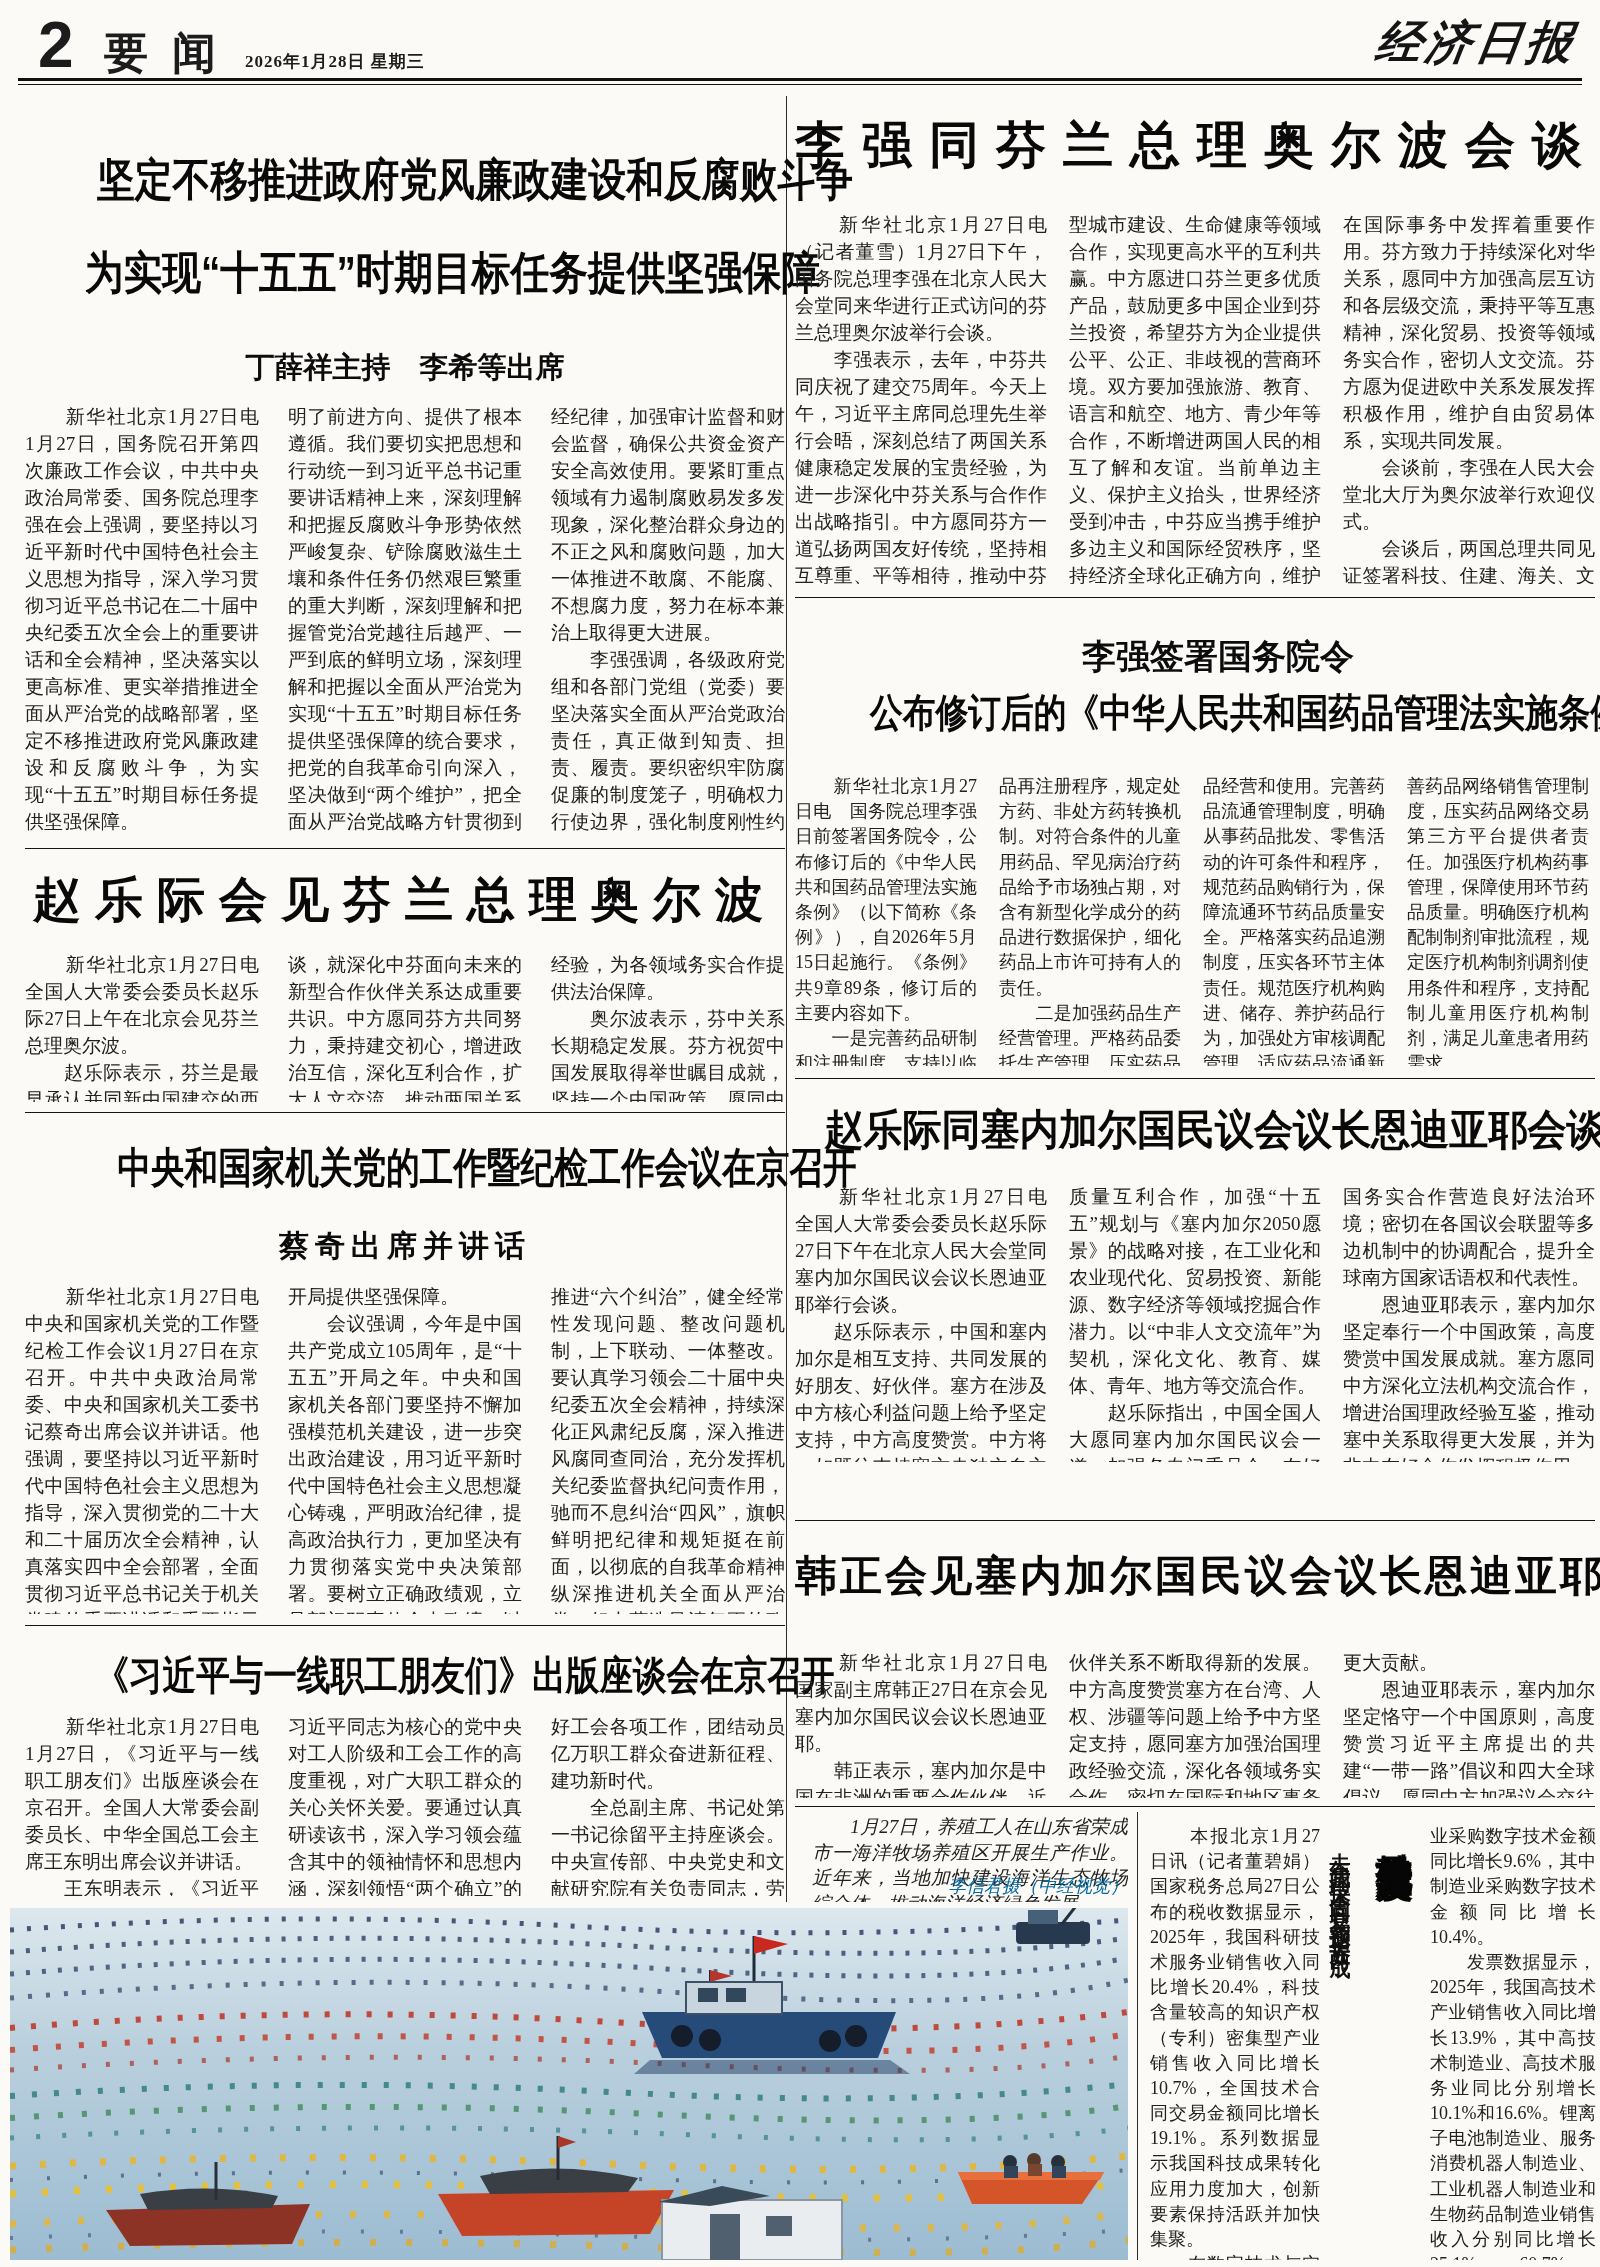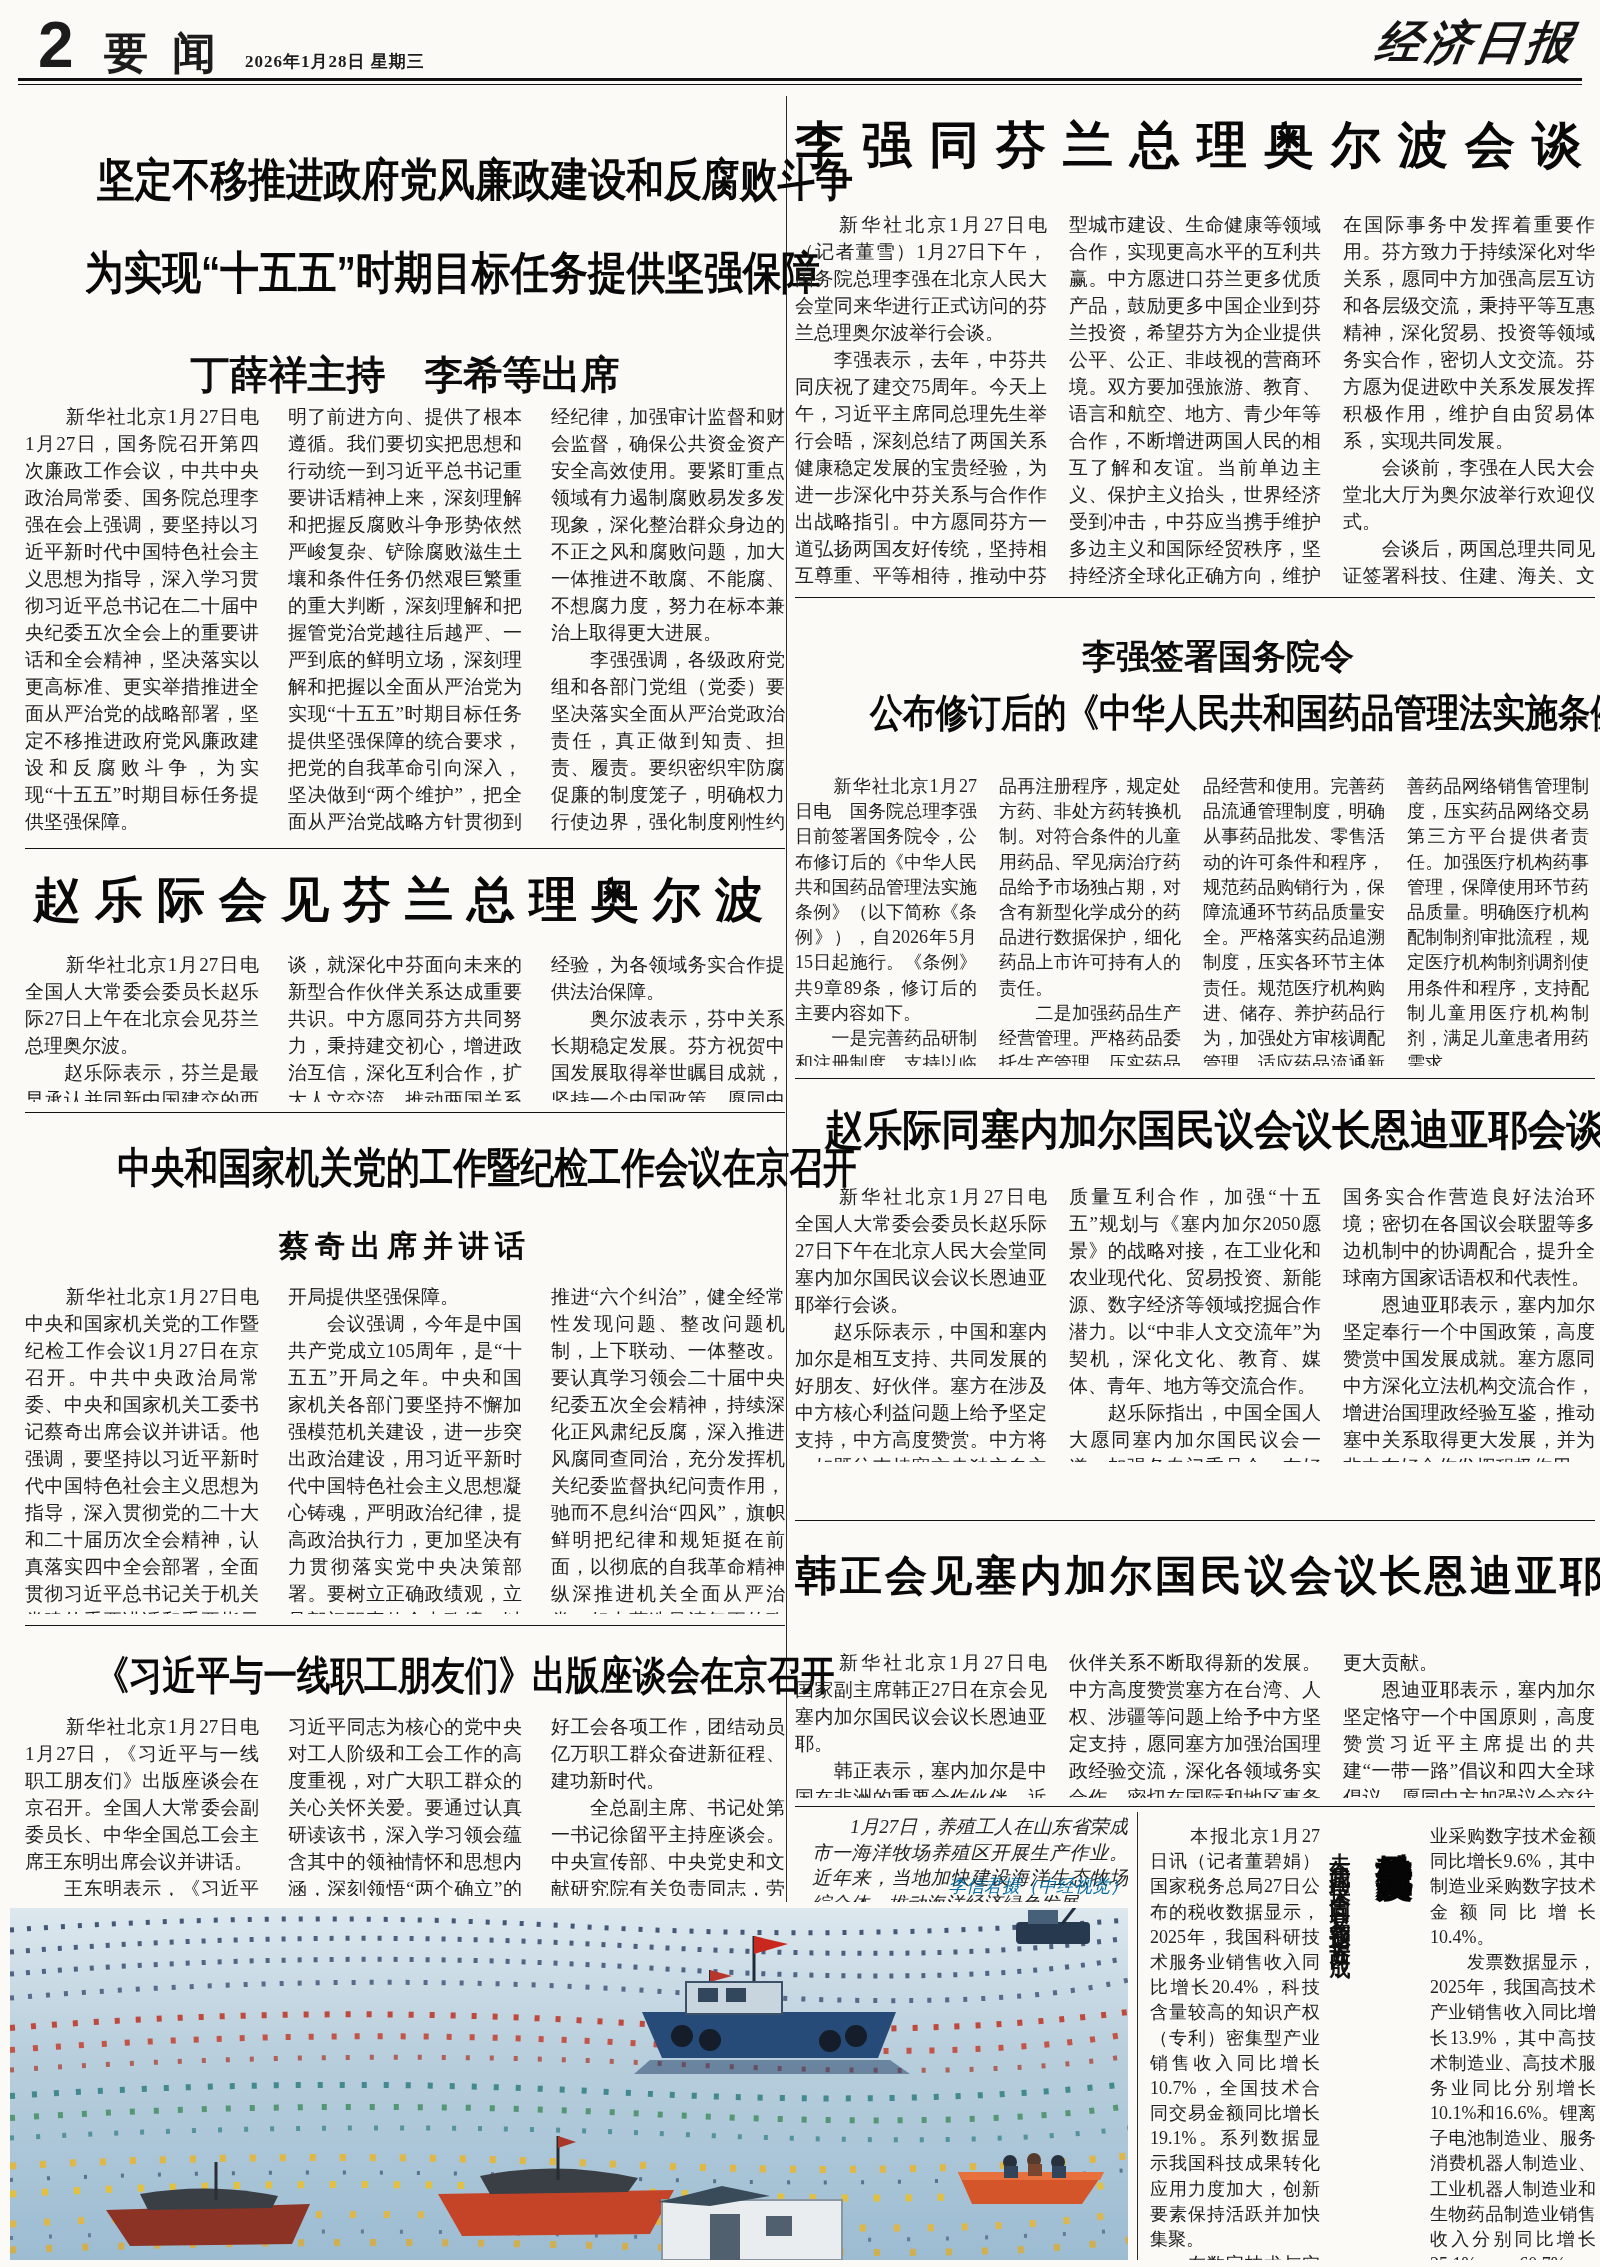--- a/index.html
+++ b/index.html
@@ -53,21 +53,21 @@
   <div class="header-rule" style="left:18px;top:78px;width:1564px;"></div>
 
   <div class="vr" style="left:786px;top:96px;height:1806px;"></div>
 
   <div class="hl" style="left:25px;top:150px;width:760px;font-size:45px;">
     <span class="sq" style="--sx:0.84;">坚定不移推进政府党风廉政建设和反腐败斗争</span>
   </div>
   <div class="hl" style="left:25px;top:243px;width:760px;font-size:45px;">
     <span class="sq" style="--sx:0.86;">为实现“十五五”时期目标任务提供坚强保障</span>
   </div>
-  <div class="byline" style="left:25px;top:348px;width:760px;font-size:39px;">丁薛祥主持　李希等出席</div>
+  <div class="byline" style="left:25px;top:348px;width:760px;font-size:29px;">丁薛祥主持　李希等出席</div>
   <div class="bt" style="left:25px;top:404px;width:234px;height:432px;">　　新华社北京1月27日电　1月27日，国务院召开第四次廉政工作会议，中共中央政治局常委、国务院总理李强在会上强调，要坚持以习近平新时代中国特色社会主义思想为指导，深入学习贯彻习近平总书记在二十届中央纪委五次全会上的重要讲话和全会精神，坚决落实以更高标准、更实举措推进全面从严治党的战略部署，坚定不移推进政府党风廉政建设和反腐败斗争，为实现“十五五”时期目标任务提供坚强保障。
 　　中共中央政治局常委、国务院副总理丁薛祥主持会议。国务院副总理何立峰、张国清、刘国中，国务委员王小洪、吴政隆、谌贻琴出席会议。
 　　中共中央政治局常委、中央纪委书记李希，中共中央书记处书记、国家监委主任刘金国应邀出席会议。
 　　李强指出，习近平总书记在二十届中央纪委五次全会上的重要讲话，为深入推进党风廉政建设和反腐败斗争指</div>
   <div class="bt" style="left:288px;top:404px;width:234px;height:432px;">明了前进方向、提供了根本遵循。我们要切实把思想和行动统一到习近平总书记重要讲话精神上来，深刻理解和把握反腐败斗争形势依然严峻复杂、铲除腐败滋生土壤和条件任务仍然艰巨繁重的重大判断，深刻理解和把握管党治党越往后越严、一严到底的鲜明立场，深刻理解和把握以全面从严治党为实现“十五五”时期目标任务提供坚强保障的统合要求，把党的自我革命引向深入，坚决做到“两个维护”，把全面从严治党战略方针贯彻到政府工作各方面全过程。
 　　李强强调，要更加坚决有力贯彻落实党中央决策部署，树立和践行正确政绩观，坚持为人民出政绩、以实干出政绩，自觉按规律办事，踏踏实实把工作做好。要聚焦落实中央八项规定精神推进作风建设常态化长效化，深化整治形式主义为基层减负，让广大干部腾出更多精力来抓落实、干实事。要严肃财</div>
   <div class="bt" style="left:551px;top:404px;width:234px;height:432px;">经纪律，加强审计监督和财会监督，确保公共资金资产安全高效使用。要紧盯重点领域有力遏制腐败易发多发现象，深化整治群众身边的不正之风和腐败问题，加大一体推进不敢腐、不能腐、不想腐力度，努力在标本兼治上取得更大进展。
 　　李强强调，各级政府党组和各部门党组（党委）要坚决落实全面从严治党政治责任，真正做到知责、担责、履责。要织密织牢防腐促廉的制度笼子，明确权力行使边界，强化制度刚性约束。要营造干事创业的良好环境，大力弘扬清正廉洁、务实重干的社会风尚，为想干事能干事的人创造更好条件。要坚持勤政廉政并重，扎实推进各项工作，确保“十五五”开好局、起好步，为强国建设、民族复兴伟业作出新的更大贡献。
 　　民政部、中国人民银行、河南省政府、云南省政府主要负责同志在会上发言。</div>
 

